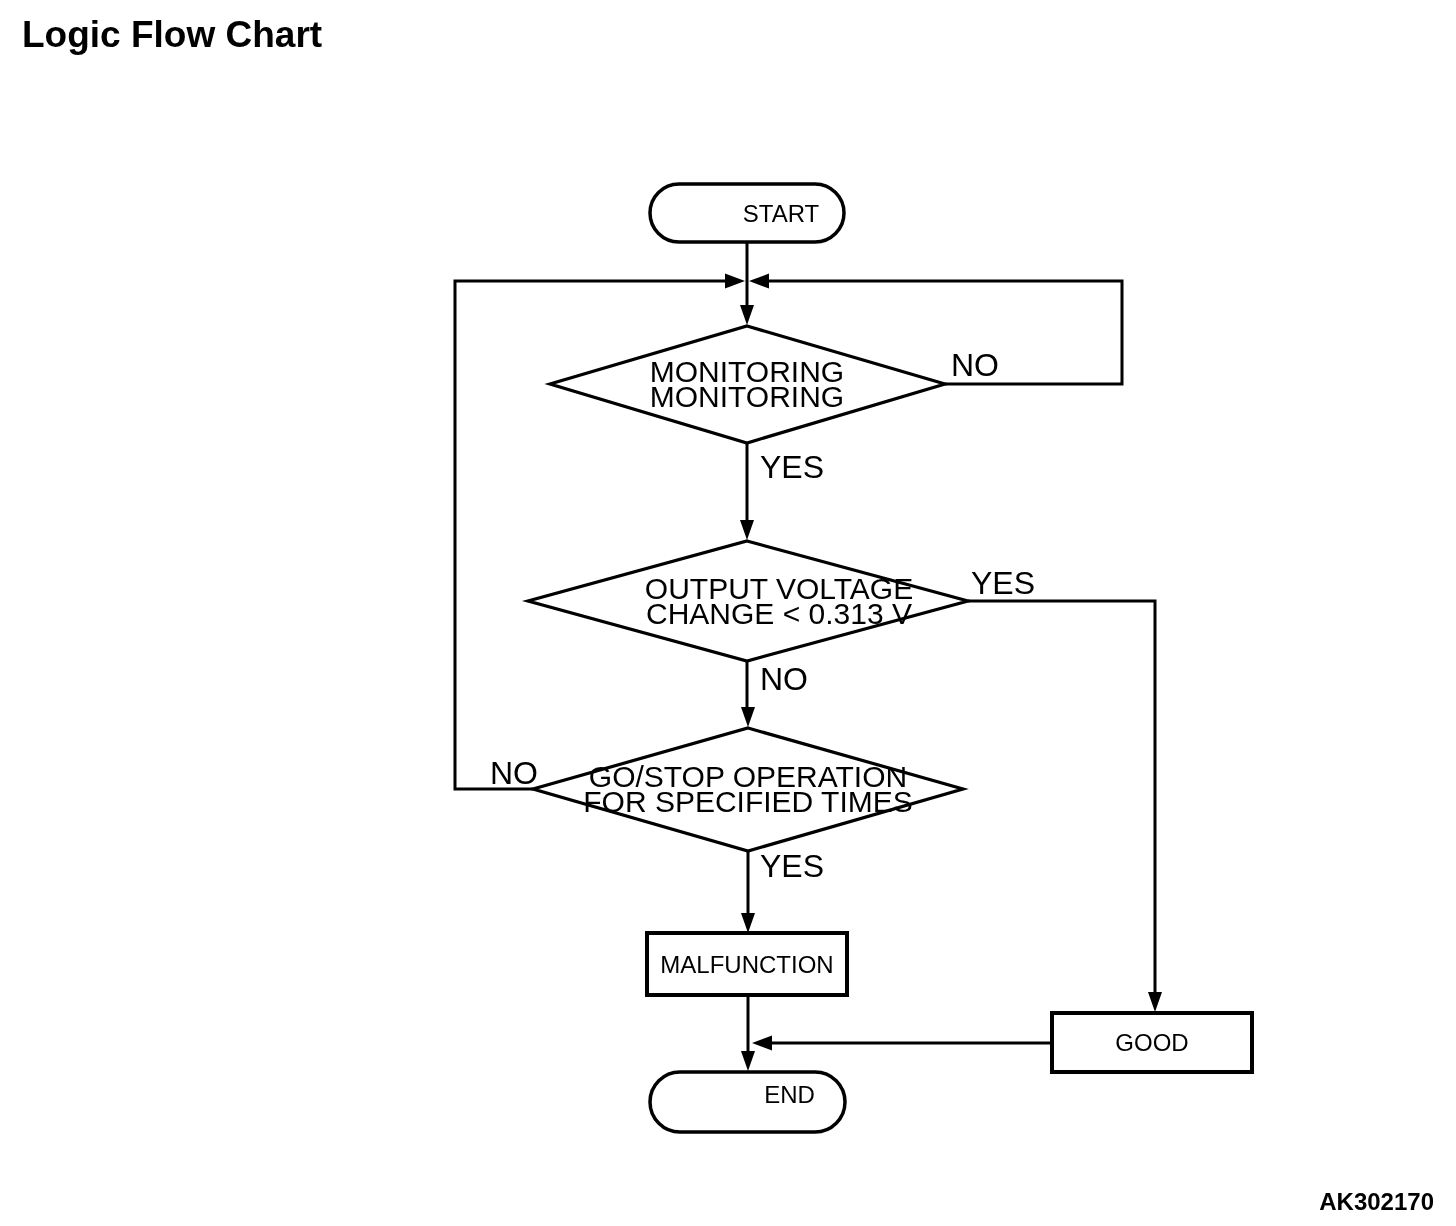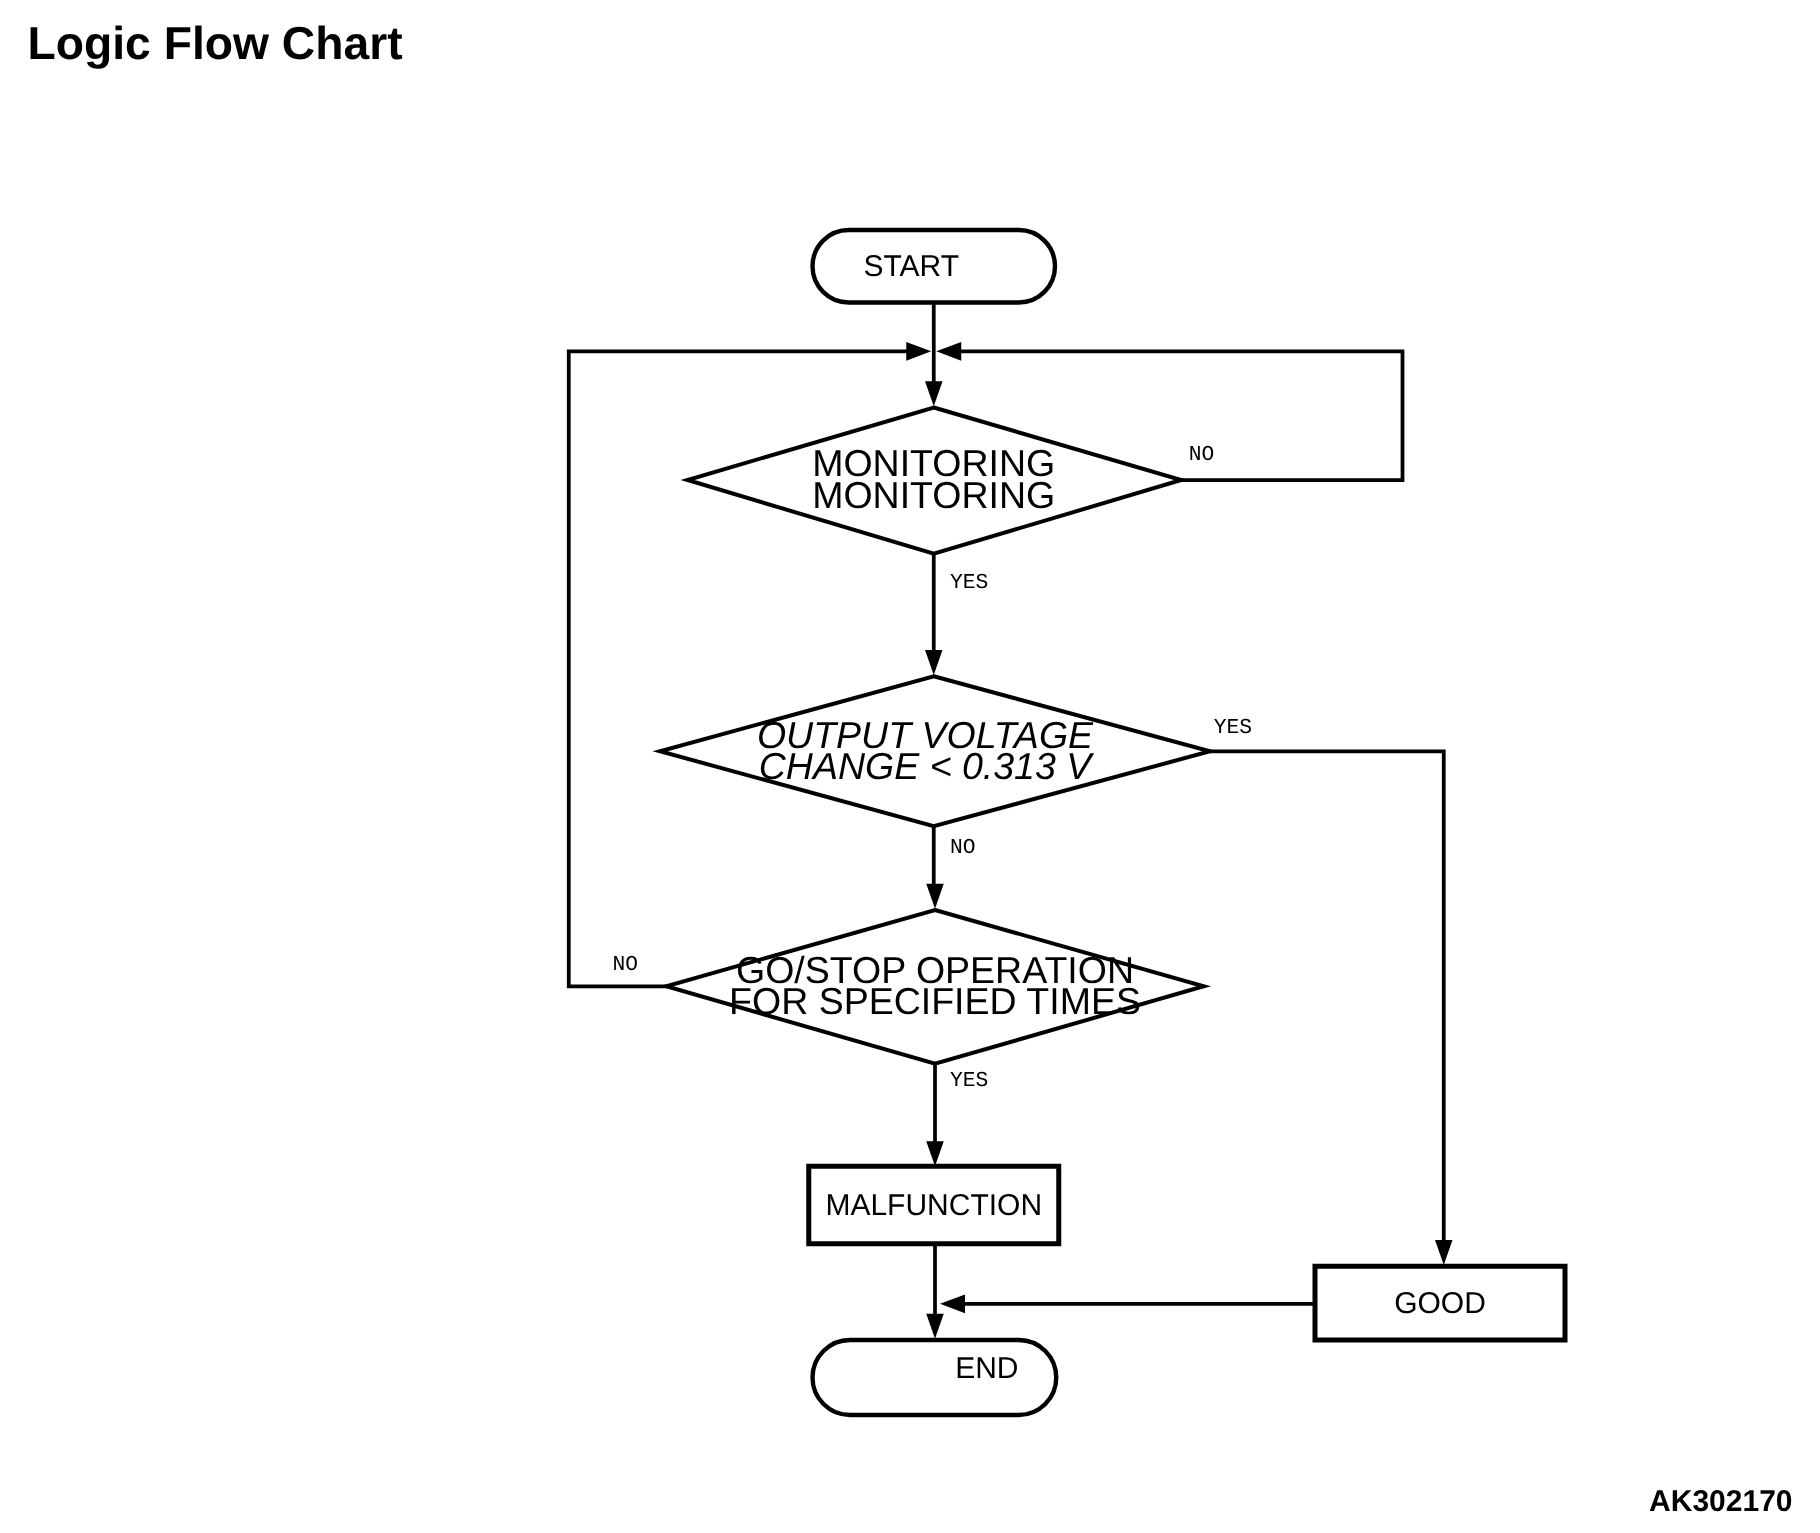--- a/index.html
+++ b/index.html
@@ -42,24 +42,23 @@
     text-align: center;
     font-size: 30px;
     line-height: 25px;
     white-space: nowrap;
   }
   .node-label.single {
     font-size: 24px;
   }
   .edge-label {
     position: absolute;
-    font-size: 17px;
+    font-size: 32px;
     line-height: 26px;
     white-space: nowrap;
-    font-family: Liberation Mono, monospace;
   }
   .drawing-code {
     position: absolute;
     right: 22px;
     top: 1188px;
     font-size: 24px;
     font-weight: bold;
     white-space: nowrap;
   }
 </style>
@@ -112,28 +111,28 @@
       <polygon points="747,541 968,601 747,661 528,601" stroke-width="3.2"></polygon>
       <polygon points="748,728 963,789 748,851 533,789" stroke-width="3.2"></polygon>
 
       <rect x="647" y="933" width="200" height="62" stroke-width="4"></rect>
       <rect x="1052" y="1013" width="200" height="59" stroke-width="4"></rect>
 
       <rect x="650" y="1072" width="195" height="60" rx="30" ry="30" stroke-width="3.5"></rect>
     </g>
   </svg>
 
-  <div class="node-label single" style="left:632px; top:184px; width:194px; height:58px;">START</div>
+  <div class="node-label single" style="left:684px; top:184px; width:194px; height:58px;">START</div>
 
   <div class="node-label" style="left:552px; top:357px; width:390px; height:54px;">
     <span>MONITORING</span>
     <span>MONITORING</span>
   </div>
 
-  <div class="node-label" style="left:545px; top:574px; width:390px; height:54px;font-style:italic;">
+  <div class="node-label" style="left:584px; top:574px; width:390px; height:54px;">
     <span>OUTPUT VOLTAGE</span>
     <span>CHANGE &lt; 0.313 V</span>
   </div>
 
   <div class="node-label" style="left:538px; top:762px; width:420px; height:54px;">
     <span>GO/STOP OPERATION</span>
     <span>FOR SPECIFIED TIMES</span>
   </div>
 
   <div class="node-label single" style="left:1052px; top:1013px; width:200px; height:59px;">GOOD</div>

